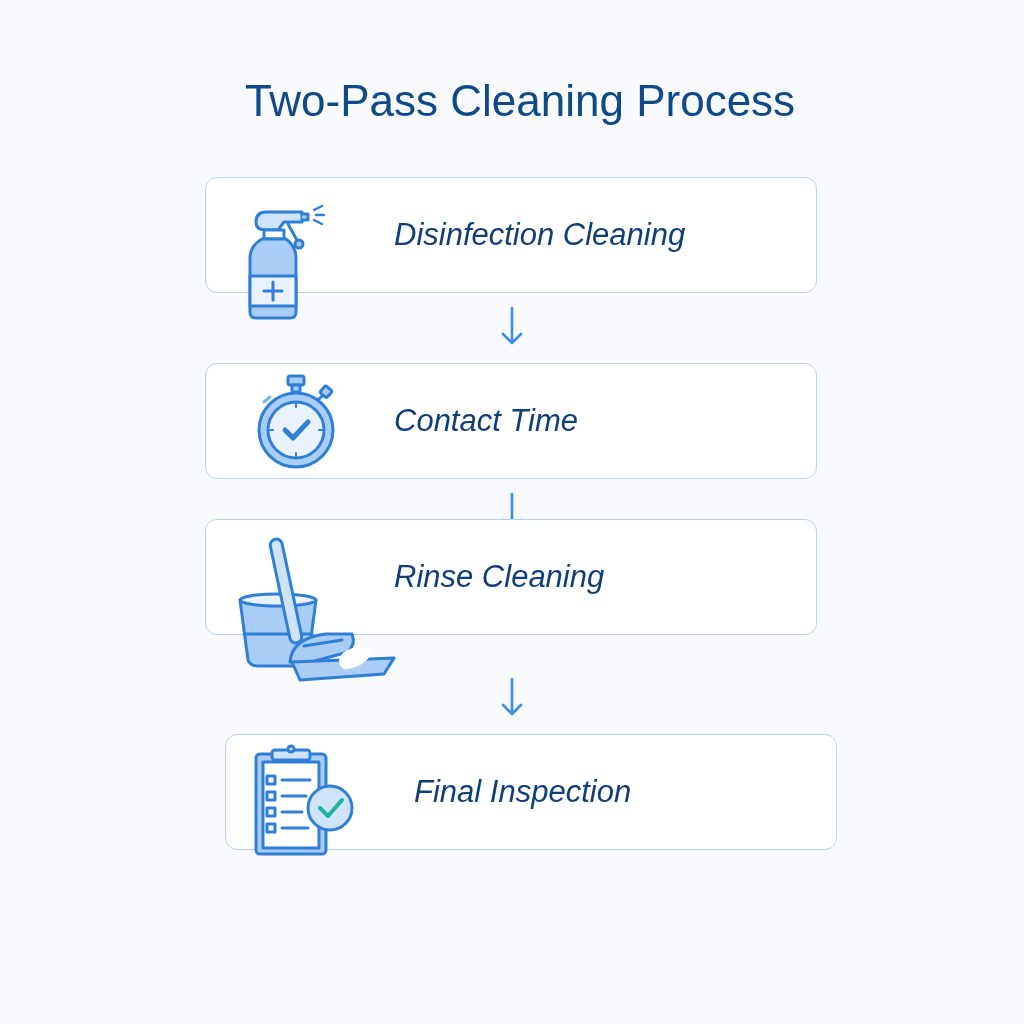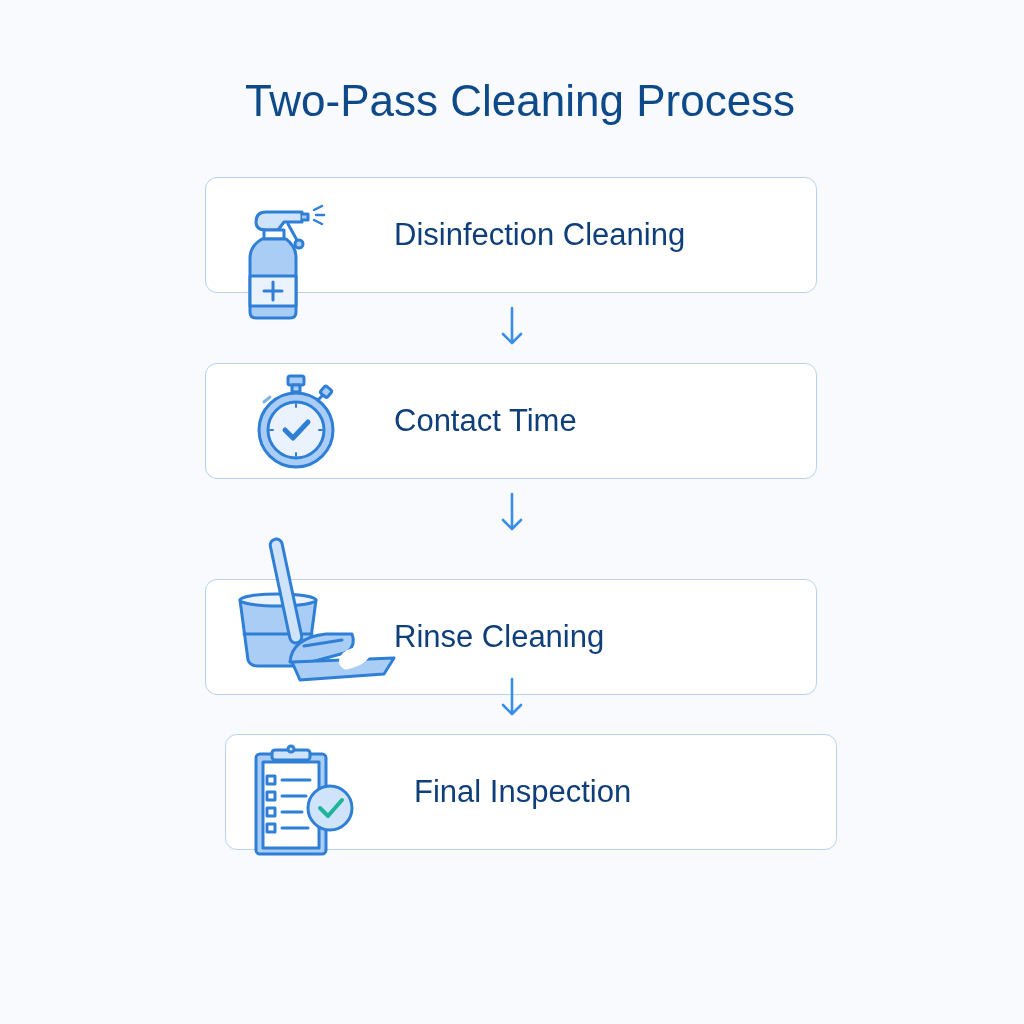--- a/index.html
+++ b/index.html
@@ -20,21 +20,21 @@
   .step {
     position: absolute; left: 205px; width: 612px; height: 116px;
     background: #ffffff;
     border: 1.5px solid #b7d2f0;
     border-radius: 12px;
     box-sizing: border-box;
   }
   .step-label {
     position: absolute; left: 188px; top: 0; height: 100%;
     display: flex; align-items: center;
-    font-size: 31px; color: #0f3f7a;
+    font-size: 31px; color: #0f3f7a; font-style: italic;
   }
   .icon { position: absolute; }
   .arrow { position: absolute; left: 497px; width: 30px; height: 40px; }
 </style>
 </head>
 <body>
 
 <div class="title">Two-Pass Cleaning Process</div>
 
 <div class="step" style="top:177px;">
@@ -76,21 +76,21 @@
     <path d="M33 58 L41 66 L56 50" fill="none" stroke-width="5"></path>
   </g>
 </svg>
 
 <div class="arrow" style="top:492px;">
   <svg width="30" height="40" viewBox="0 0 30 40">
     <path d="M15 2 L15 36 M6 28 L15 37 L24 28" stroke="#3a8ee6" stroke-width="2.6" fill="none" stroke-linecap="round" stroke-linejoin="round"></path>
   </svg>
 </div>
 
-<div class="step" style="top:579px;">
+<div class="step" style="top:519px;">
   <span class="step-label">Rinse Cleaning</span>
 </div>
 <svg class="icon" style="left:234px; top:534px;" width="166" height="150" viewBox="0 0 166 150">
   <g stroke="#2f7fd6" stroke-width="3" stroke-linecap="round" stroke-linejoin="round">
     <path d="M6 66 L82 66 L74 126 Q72 132 64 132 L24 132 Q16 132 14 126 Z" fill="#a9cdf5"></path>
     <ellipse cx="44" cy="66" rx="38" ry="6" fill="#eaf3fd"></ellipse>
     <path d="M10 100 L78 100" fill="none"></path>
     <rect x="46" y="4" width="12" height="106" rx="6" transform="rotate(-12 52 57)" fill="#cfe3fa"></rect>
     <path d="M56 128 Q58 104 92 100 L118 100 Q122 110 114 118 L70 130 Z" fill="#a9cdf5"></path>
     <path d="M70 112 L108 106" fill="none"></path>

